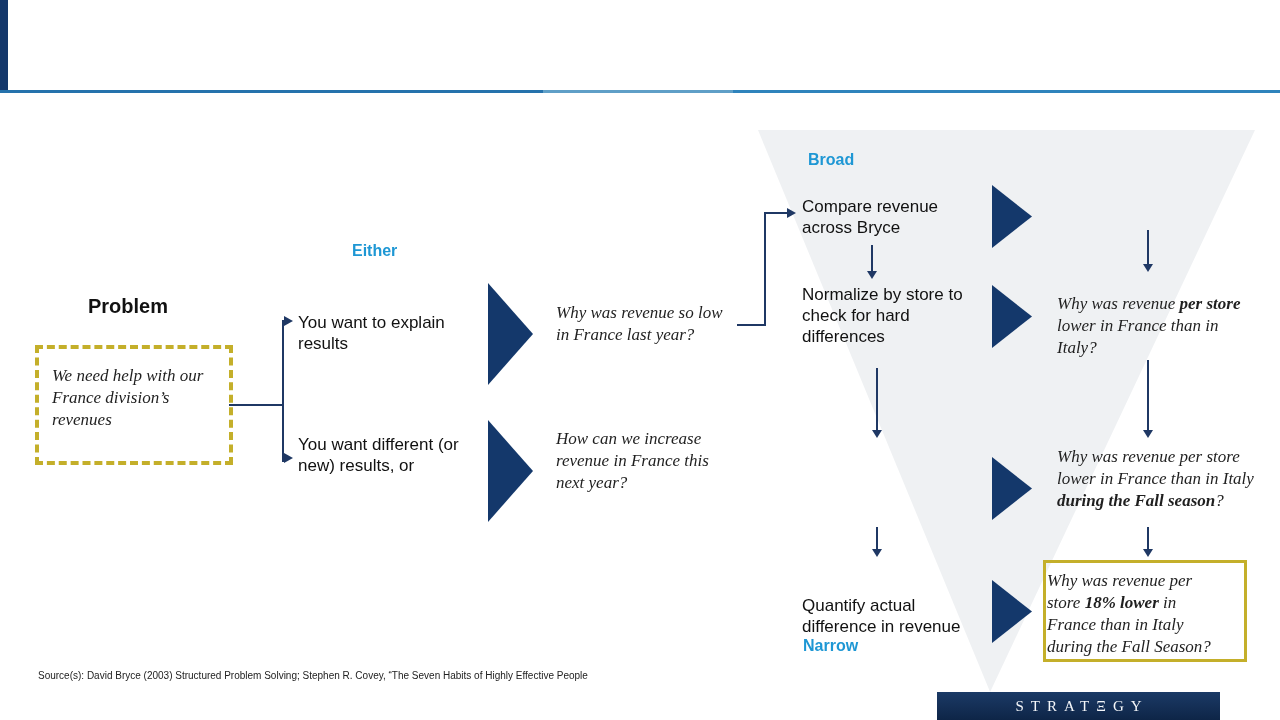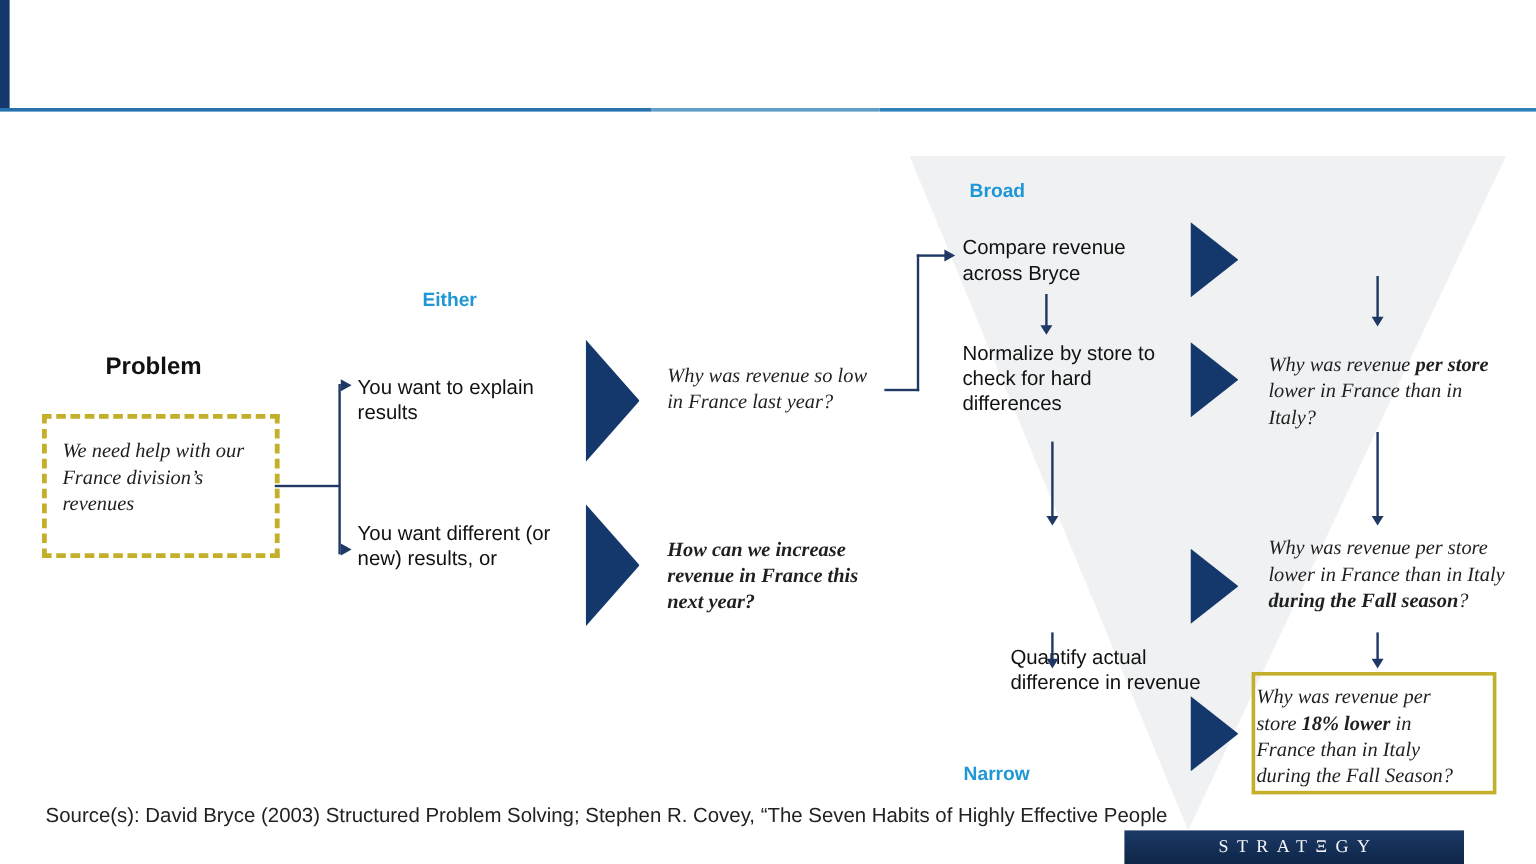--- a/index.html
+++ b/index.html
@@ -21,21 +21,21 @@
   .big-arrow{width:45px;height:102px;background:#14386B;clip-path:polygon(0 0,0 100%,100% 50%);}
   .funnel-arrow{width:40px;height:63px;background:#14386B;clip-path:polygon(0 0,0 100%,100% 50%);}
   .funnel{left:758px;top:130px;width:497px;height:562px;background:#EFF1F3;
           clip-path:polygon(0 0,100% 0,46.7% 100%);}
   .cline{background:#1F3864;}
   .head-right{width:0;height:0;border-top:5px solid transparent;border-bottom:5px solid transparent;border-left:9px solid #1F3864;}
   .varrow{width:12px;}
   .varrow .shaft{position:absolute;left:5px;top:0;width:2px;bottom:7px;background:#1F3864;}
   .varrow .head{position:absolute;left:1px;bottom:0;width:0;height:0;
                 border-left:5px solid transparent;border-right:5px solid transparent;border-top:8px solid #1F3864;}
-  .source{left:38px;top:670px;font-size:17px;color:#222;}
+  .source{left:38px;top:670px;font-size:10px;color:#222;}
   .bottom-bar{left:937px;top:692px;width:283px;height:28px;background:linear-gradient(#1B3A66,#0E2547);
               display:flex;align-items:center;justify-content:center;}
   .logo{font-family:"Liberation Serif",serif;font-size:15px;color:#F4F6F9;letter-spacing:7px;text-indent:7px;}
   b{font-weight:bold;}
 </style>
 </head>
 <body>
 
 <div class="slide">
 
@@ -55,33 +55,33 @@
   <div class="abs cline" style="left:282px;top:320px;width:2px;height:142px;"></div>
   <div class="abs head-right" style="left:284px;top:316px;"></div>
   <div class="abs head-right" style="left:284px;top:453px;"></div>
 
   <div class="abs h-cyan" style="left:352px;top:242px;">Either</div>
   <div class="abs body-txt" style="left:298px;top:312px;width:165px;">You want to explain results</div>
   <div class="abs body-txt" style="left:298px;top:434px;width:182px;">You want different (or new) results, or</div>
   <div class="abs big-arrow" style="left:488px;top:283px;"></div>
   <div class="abs big-arrow" style="left:488px;top:420px;"></div>
   <div class="abs ital" style="left:556px;top:302px;width:172px;">Why was revenue so low in France last year?</div>
-  <div class="abs ital" style="left:556px;top:447px;width:185px;font-weight:bold;">How can we increase revenue in France this next year?</div>
+  <div class="abs ital" style="left:556px;top:428px;width:185px;">How can we increase revenue in France this next year?</div>
 
   <div class="abs cline" style="left:737px;top:324px;width:29px;height:2px;"></div>
   <div class="abs cline" style="left:764px;top:212px;width:2px;height:114px;"></div>
   <div class="abs cline" style="left:764px;top:212px;width:24px;height:2px;"></div>
   <div class="abs head-right" style="left:787px;top:208px;"></div>
 
   <div class="abs h-cyan" style="left:808px;top:151px;">Broad</div>
   <div class="abs h-cyan" style="left:803px;top:637px;">Narrow</div>
 
   <div class="abs body-txt" style="left:802px;top:196px;width:165px;">Compare revenue across Bryce</div>
   <div class="abs body-txt" style="left:802px;top:284px;width:185px;">Normalize by store to check for hard differences</div>
-  <div class="abs body-txt" style="left:802px;top:537px;width:190px;margin-left:40px;">Quantify actual difference in revenue</div>
+  <div class="abs body-txt" style="left:802px;top:595px;width:190px;">Quantify actual difference in revenue</div>
 
   <div class="abs varrow" style="left:866px;top:245px;height:34px;">
       <div class="shaft"></div>
       <div class="head"></div>
     </div>
   <div class="abs varrow" style="left:871px;top:368px;height:70px;">
       <div class="shaft"></div>
       <div class="head"></div>
     </div>
   <div class="abs varrow" style="left:871px;top:527px;height:30px;">

